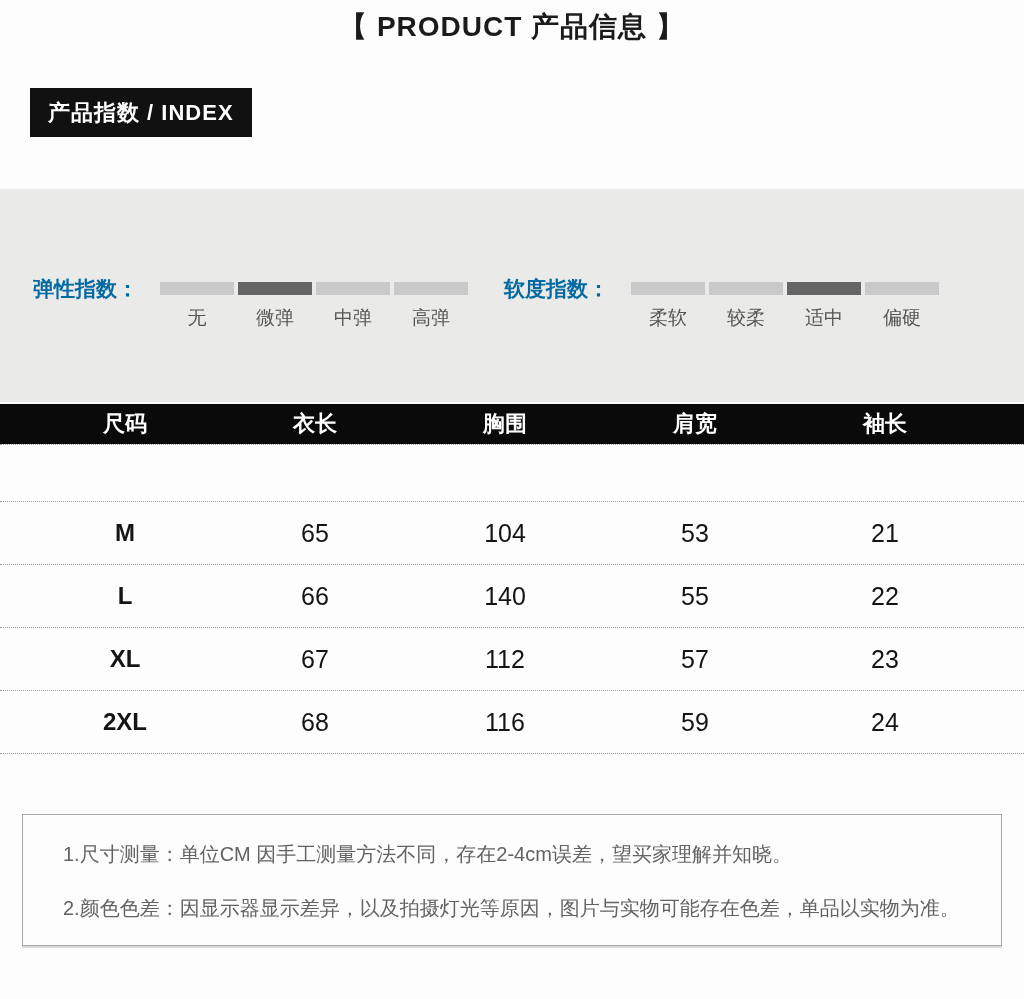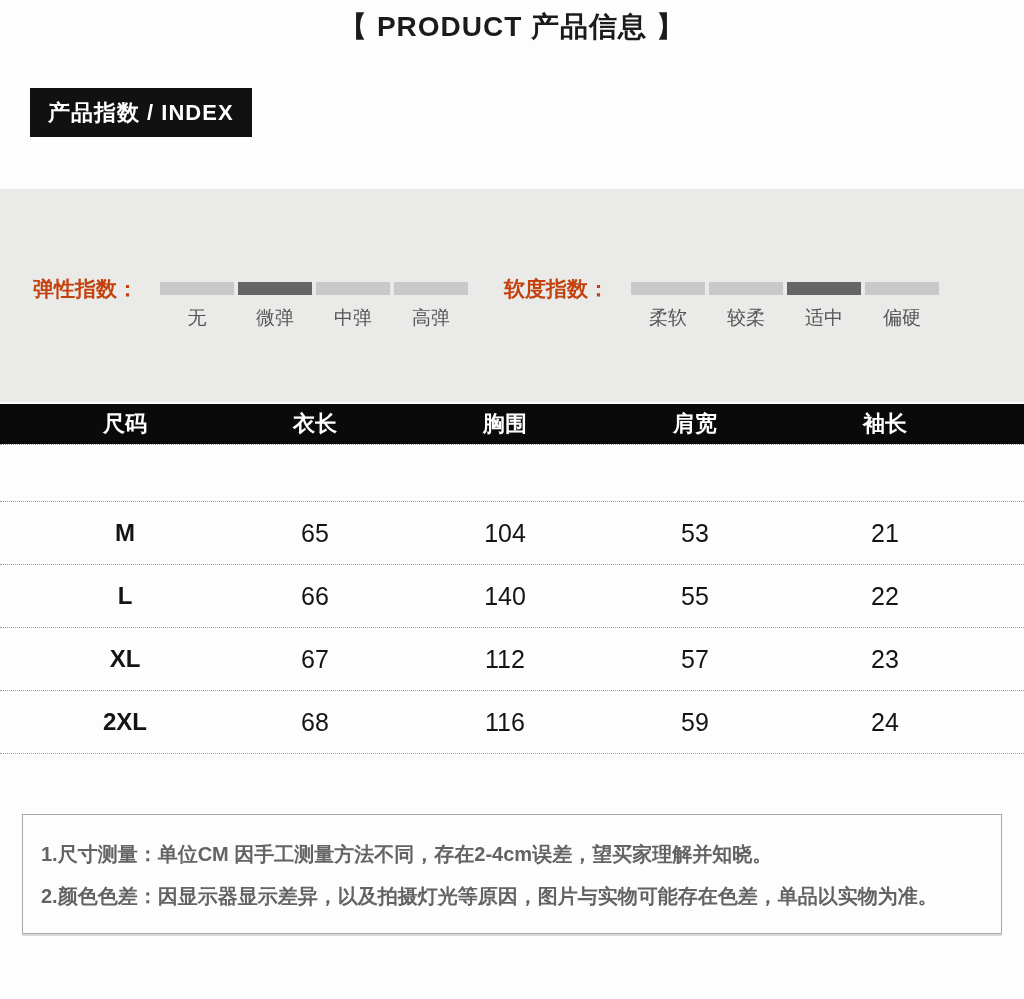--- a/index.html
+++ b/index.html
@@ -50,21 +50,21 @@
   .index-group{
     display:flex;
     align-items:flex-start;
     margin-top:22px;
   }
   .index-group.g1{margin-left:33px;}
   .index-group.g2{margin-left:34px;}
   .index-label{
     font-size:21px;
     font-weight:600;
-    color:#c2410c;
+    color:#0369a1;
     line-height:20px;
     margin-top:-3px;
     margin-right:20px;
     white-space:nowrap;
     text-align:right;
   }
   .scale{display:flex;}
   .step{width:78px;}
   .bar{height:13px;margin:0 2px;background:var(--bar-inactive);}
   .bar.active{background:var(--bar-active);}
@@ -102,29 +102,28 @@
     text-align:center;
     font-size:25px;
     color:#141414;
     border-bottom:1px dotted var(--dotted);
   }
   .trow .size-cell{font-weight:bold;font-size:24px;}
   .notes{
     margin:60px 22px 0;
     border:1px solid #a8a8a8;
     box-shadow:0 2px 0 rgba(0,0,0,0.14);
-    padding:26px 18px 24px;
-    font-weight:bold;
+    padding:26px 40px 24px;
   }
   .note-line{
     font-size:20px;
     line-height:26px;
     color:var(--note-text);
   }
-  .note-line + .note-line{margin-top:16px;}
+  .note-line + .note-line{margin-top:28px;}
 </style>
 </head>
 <body>
 
 <div class="page">
 
   <div class="title">【 PRODUCT 产品信息 】</div>
 
   <div class="badge-row">
     <span class="badge">产品指数 / INDEX</span>

